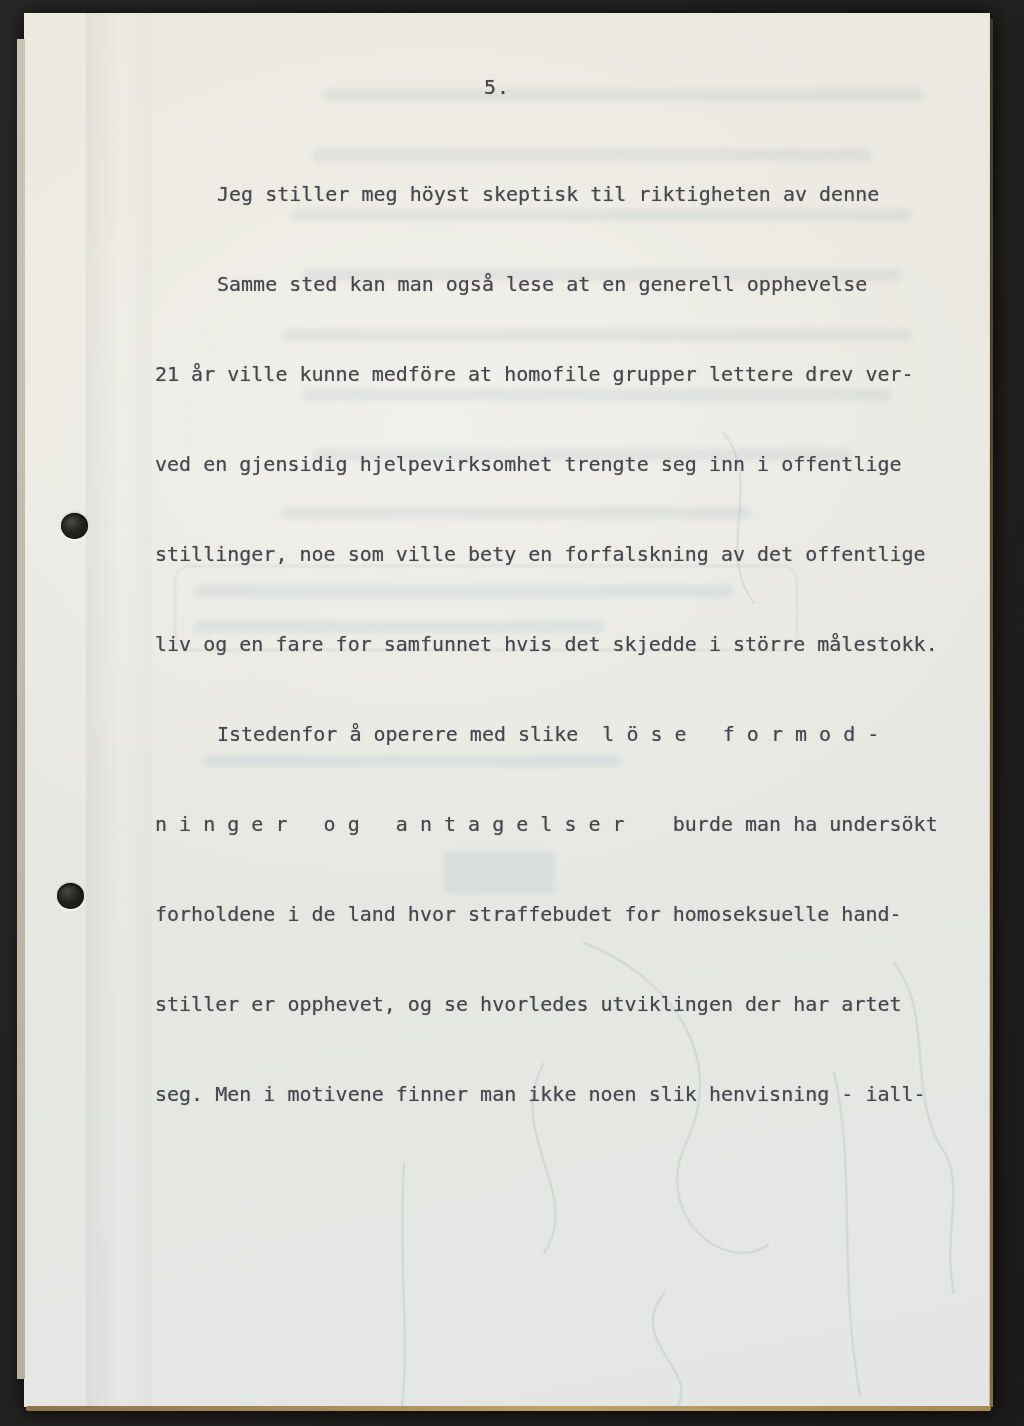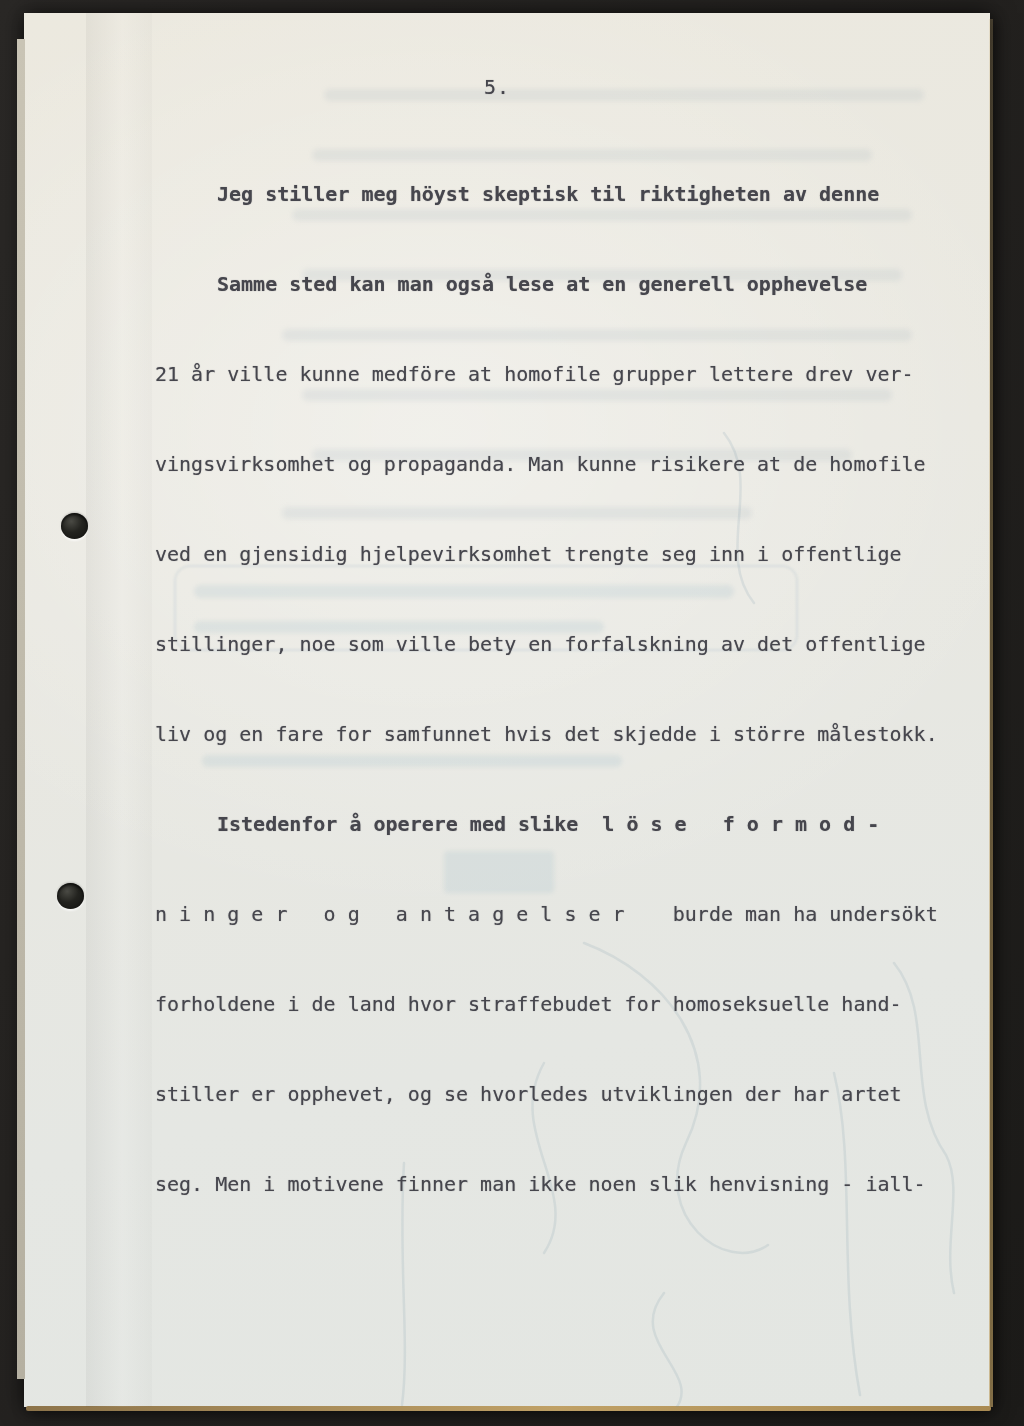--- a/index.html
+++ b/index.html
@@ -77,21 +77,21 @@
     position: absolute;
     left: 131px; top: 106px;
     width: 810px;
     font-size: 20px;
     line-height: 30px;
     color: #46464d;
     white-space: pre;
     text-shadow: 0 0 1px rgba(62,62,72,0.5);
   }
   .ln { height: 30px; }
-  .ind { padding-left: 62px; font-weight: bold; }
+  .ind { padding-left: 62px; }
   
   .ghost {
     position: absolute;
     background: rgba(122,142,160,0.11);
     border-radius: 7px;
     filter: blur(2.5px);
     pointer-events: none;
   }
   .pencil {
     position: absolute;
@@ -153,21 +153,20 @@
 
     <div class="hole hole-1"></div>
     <div class="hole hole-2"></div>
 
     <div class="pagenum">5.</div>
 
     <div class="doc-body">
       <div class="ln ind">Jeg stiller meg höyst skeptisk til riktigheten av denne</div>
       <div class="ln ind">Samme sted kan man også lese at en generell opphevelse</div>
       <div class="ln">21 år ville kunne medföre at homofile grupper lettere drev ver-</div>
-      <div class="ln">vingsvirksomhet og propaganda. Man kunne risikere at de homofile</div>
       <div class="ln">ved en gjensidig hjelpevirksomhet trengte seg inn i offentlige</div>
       <div class="ln">stillinger, noe som ville bety en forfalskning av det offentlige</div>
       <div class="ln">liv og en fare for samfunnet hvis det skjedde i större målestokk.</div>
       <div class="ln ind">Istedenfor å operere med slike  l ö s e   f o r m o d -</div>
       <div class="ln">n i n g e r   o g   a n t a g e l s e r    burde man ha undersökt</div>
       <div class="ln">forholdene i de land hvor straffebudet for homoseksuelle hand-</div>
       <div class="ln">stiller er opphevet, og se hvorledes utviklingen der har artet</div>
       <div class="ln">seg. Men i motivene finner man ikke noen slik henvisning - iall-</div>
       
       

